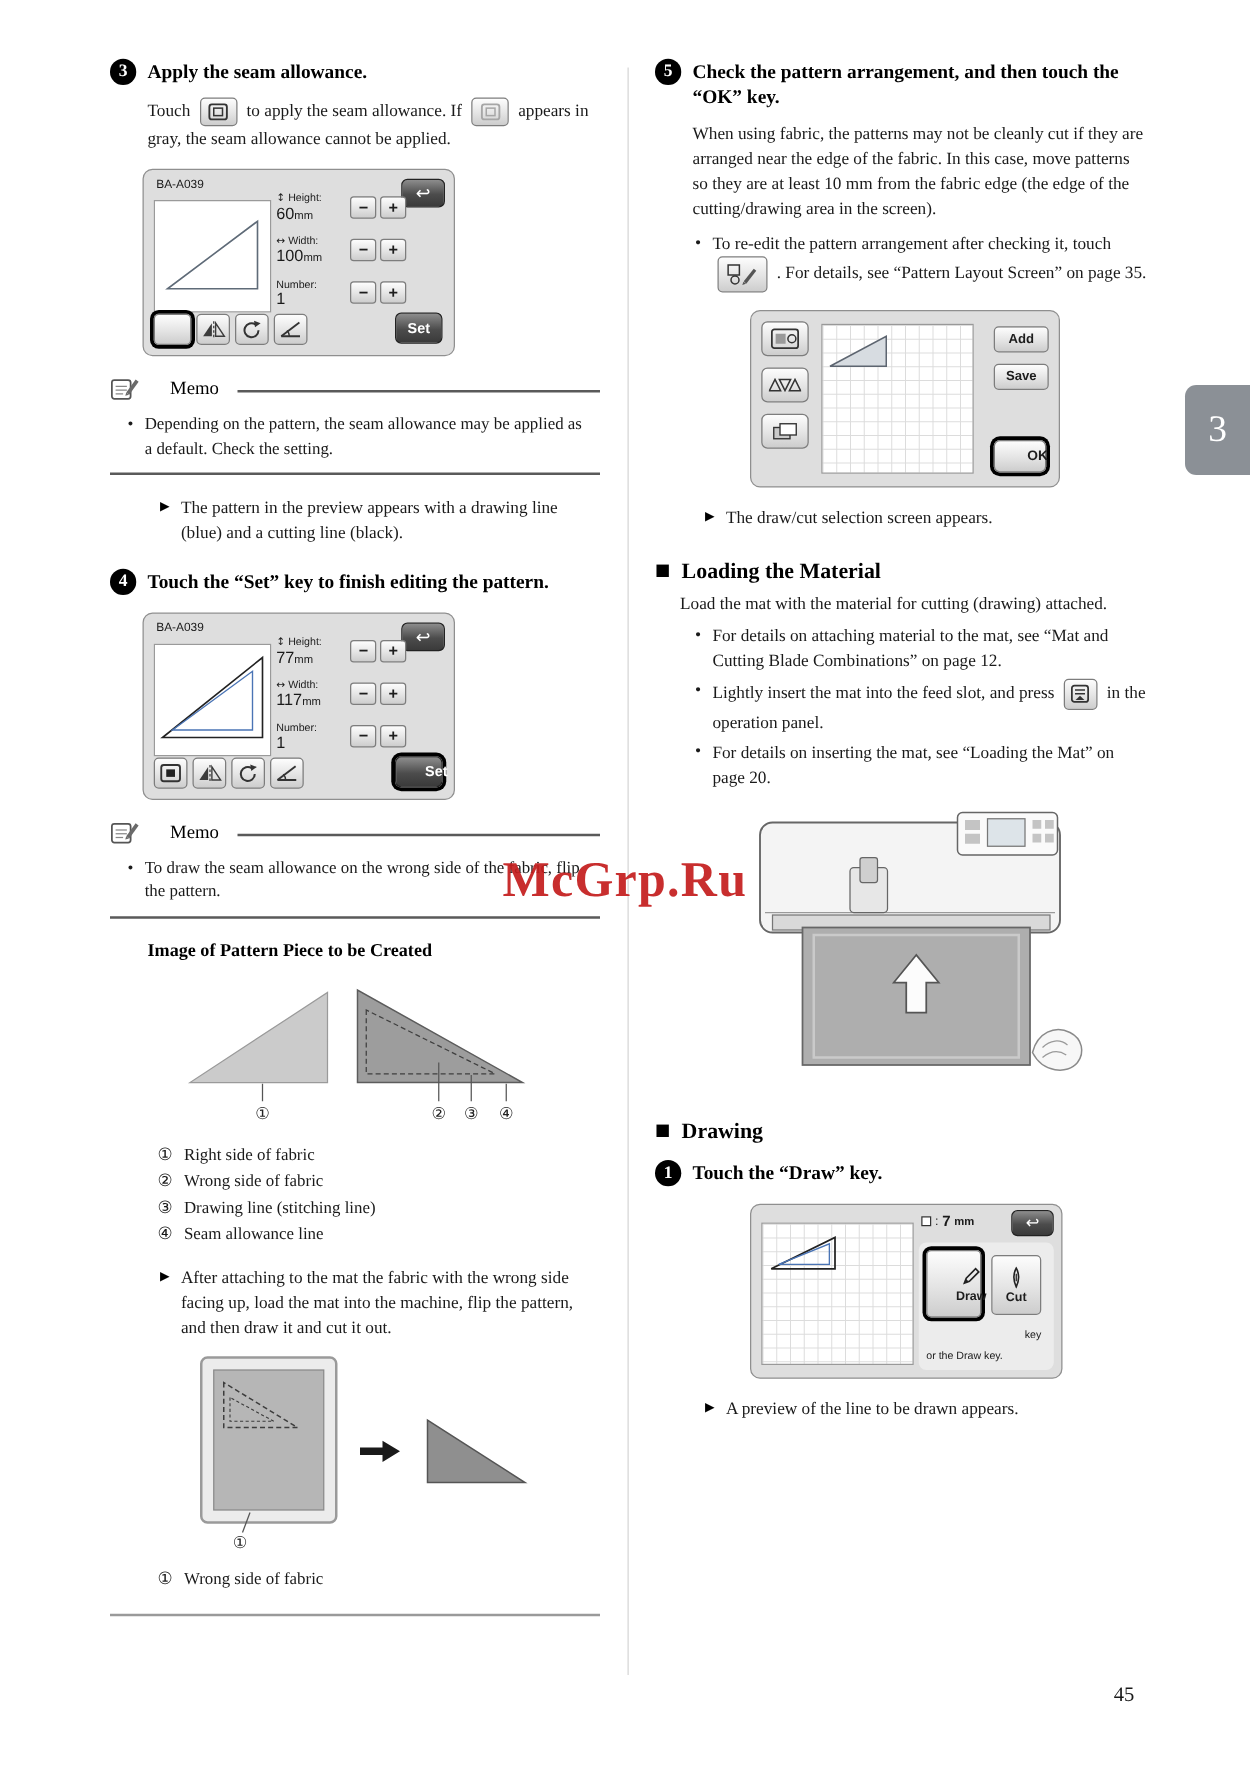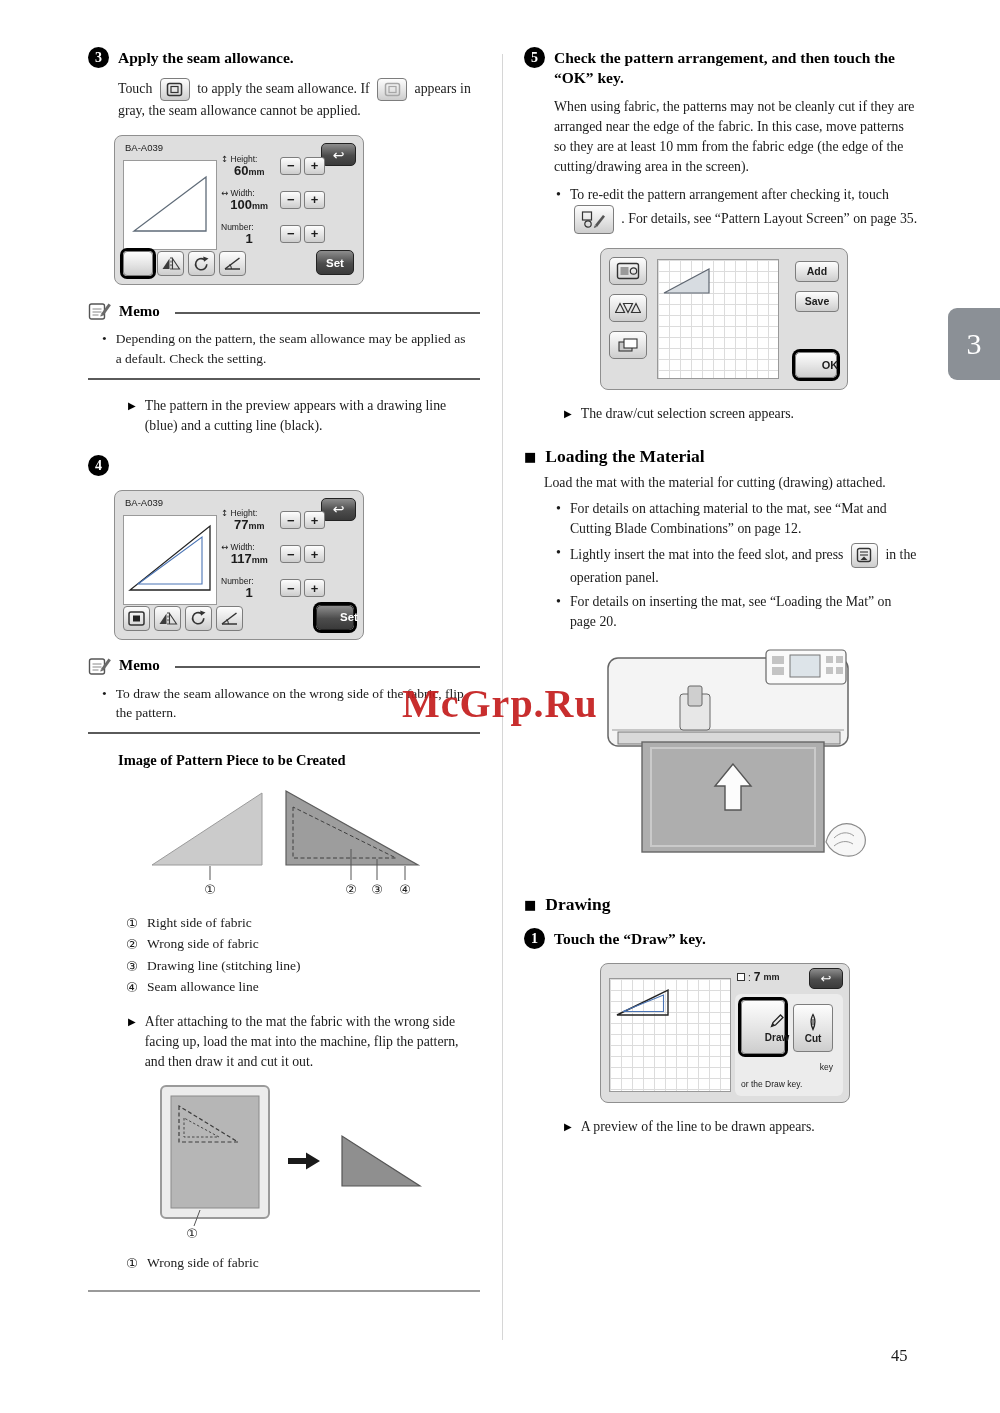--- a/index.html
+++ b/index.html
@@ -38,21 +38,21 @@
   .section-head .sq { font-size:13px; }
 
   .img-heading { font-weight:bold; font-size:14.5px; margin-left:30px; color:#000; }
 
   .legend { margin-left:38px; }
   .legend-row { display:flex; gap:9px; font-size:13.5px; line-height:1.35; margin-bottom:3px; align-items:flex-start; }
   .legend-num { font-family:"DejaVu Sans", sans-serif; font-size:13.5px; }
 
   .memo { margin-top:16px; }
   .memo-head { display:flex; align-items:center; gap:7px; }
-  .memo-title { font-weight:bold; font-size:15px; color:#000; }
+  .memo-title { font-weight:normal; font-size:15px; color:#000;margin-left:17px; }
   .memo-line { flex:1; height:2px; background:#5a5a5a; margin-left:8px; margin-top:3px; }
   .memo-body { display:flex; gap:9px; margin:8px 6px 10px 14px; font-size:13.5px; line-height:1.42; }
   .memo-bottom { height:2px; background:#5a5a5a; }
   .memo-icon { flex:0 0 auto; }
 
   .col-rule { height:2px; background:#9a9a9a; margin-top:18px; }
 
   
   .screen { position:relative; background:#dedede; border:1px solid #8f8f8f; border-radius:8px;
             font-family:"Liberation Sans", sans-serif; color:#1a1a1a; }
@@ -67,21 +67,21 @@
   .inline-key.big { width:40px; height:29px; }
   .inline-key.med { width:27px; height:25px; }
 
   .edit-screen { width:250px; height:150px; margin-left:26px; }
   .pattern-id { position:absolute; left:10px; top:6px; font-size:9.5px; }
   .preview { position:absolute; left:8px; top:24px; width:94px; height:90px; background:#fff; border:1px solid #9a9a9a; }
   .props { position:absolute; left:106px; top:14px; width:104px; }
   .prop { display:flex; align-items:center; margin-bottom:3px; height:31px; }
   .prop-text { width:57px; }
   .prop-label { font-size:8.5px; white-space:nowrap; }
-  .prop-value { font-size:13px; font-weight:bold; text-align:center; line-height:1.1; }
+  .prop-value { font-size:13px; font-weight:normal; line-height:1.1; }
   .prop-value .unit { font-size:9px; }
   .pm { width:21px; height:18px; font-size:13px; font-weight:bold; margin-left:3px; border-radius:3px; }
   .back-key { position:absolute; right:7px; top:7px; width:35px; height:23px; font-size:14px; border-radius:5px; }
   .tools { position:absolute; left:8px; bottom:8px; display:flex; gap:4px; }
   .tool { width:27px; height:25px; }
   .set-key { position:absolute; right:9px; bottom:9px; width:38px; height:25px; font-size:11.5px; font-weight:bold; border-radius:5px; }
 
   .grid { position:absolute; background-color:#fff; border:1px solid #999;
           background-image:linear-gradient(#dcdcdc 1px, transparent 1px),
                            linear-gradient(90deg,#dcdcdc 1px, transparent 1px);
@@ -258,20 +258,21 @@
       <div class="memo-bottom"></div>
     </div>
 
     <div class="note mt16">
       <span class="tri dj">▶</span>
       <span class="body">The pattern in the preview appears with a drawing line (blue) and a cutting line (black).</span>
     </div>
 
     <div class="step-head mt18">
       <span class="step-num">4</span>
+      <h2 class="step-title">Touch the “Set” key to finish editing the pattern.</h2>
     </div>
 
     <div class="screen edit-screen mt14">
       <div class="pattern-id">BA-A039</div>
       <div class="key dark back-key">
         <span class="dj">↩</span>
       </div>
       <div class="preview">
         <svg width="92" height="88" viewBox="0 0 92 88">
           <polygon points="6,74 86,74 86,10" fill="none" stroke="#222" stroke-width="1.3"></polygon>

